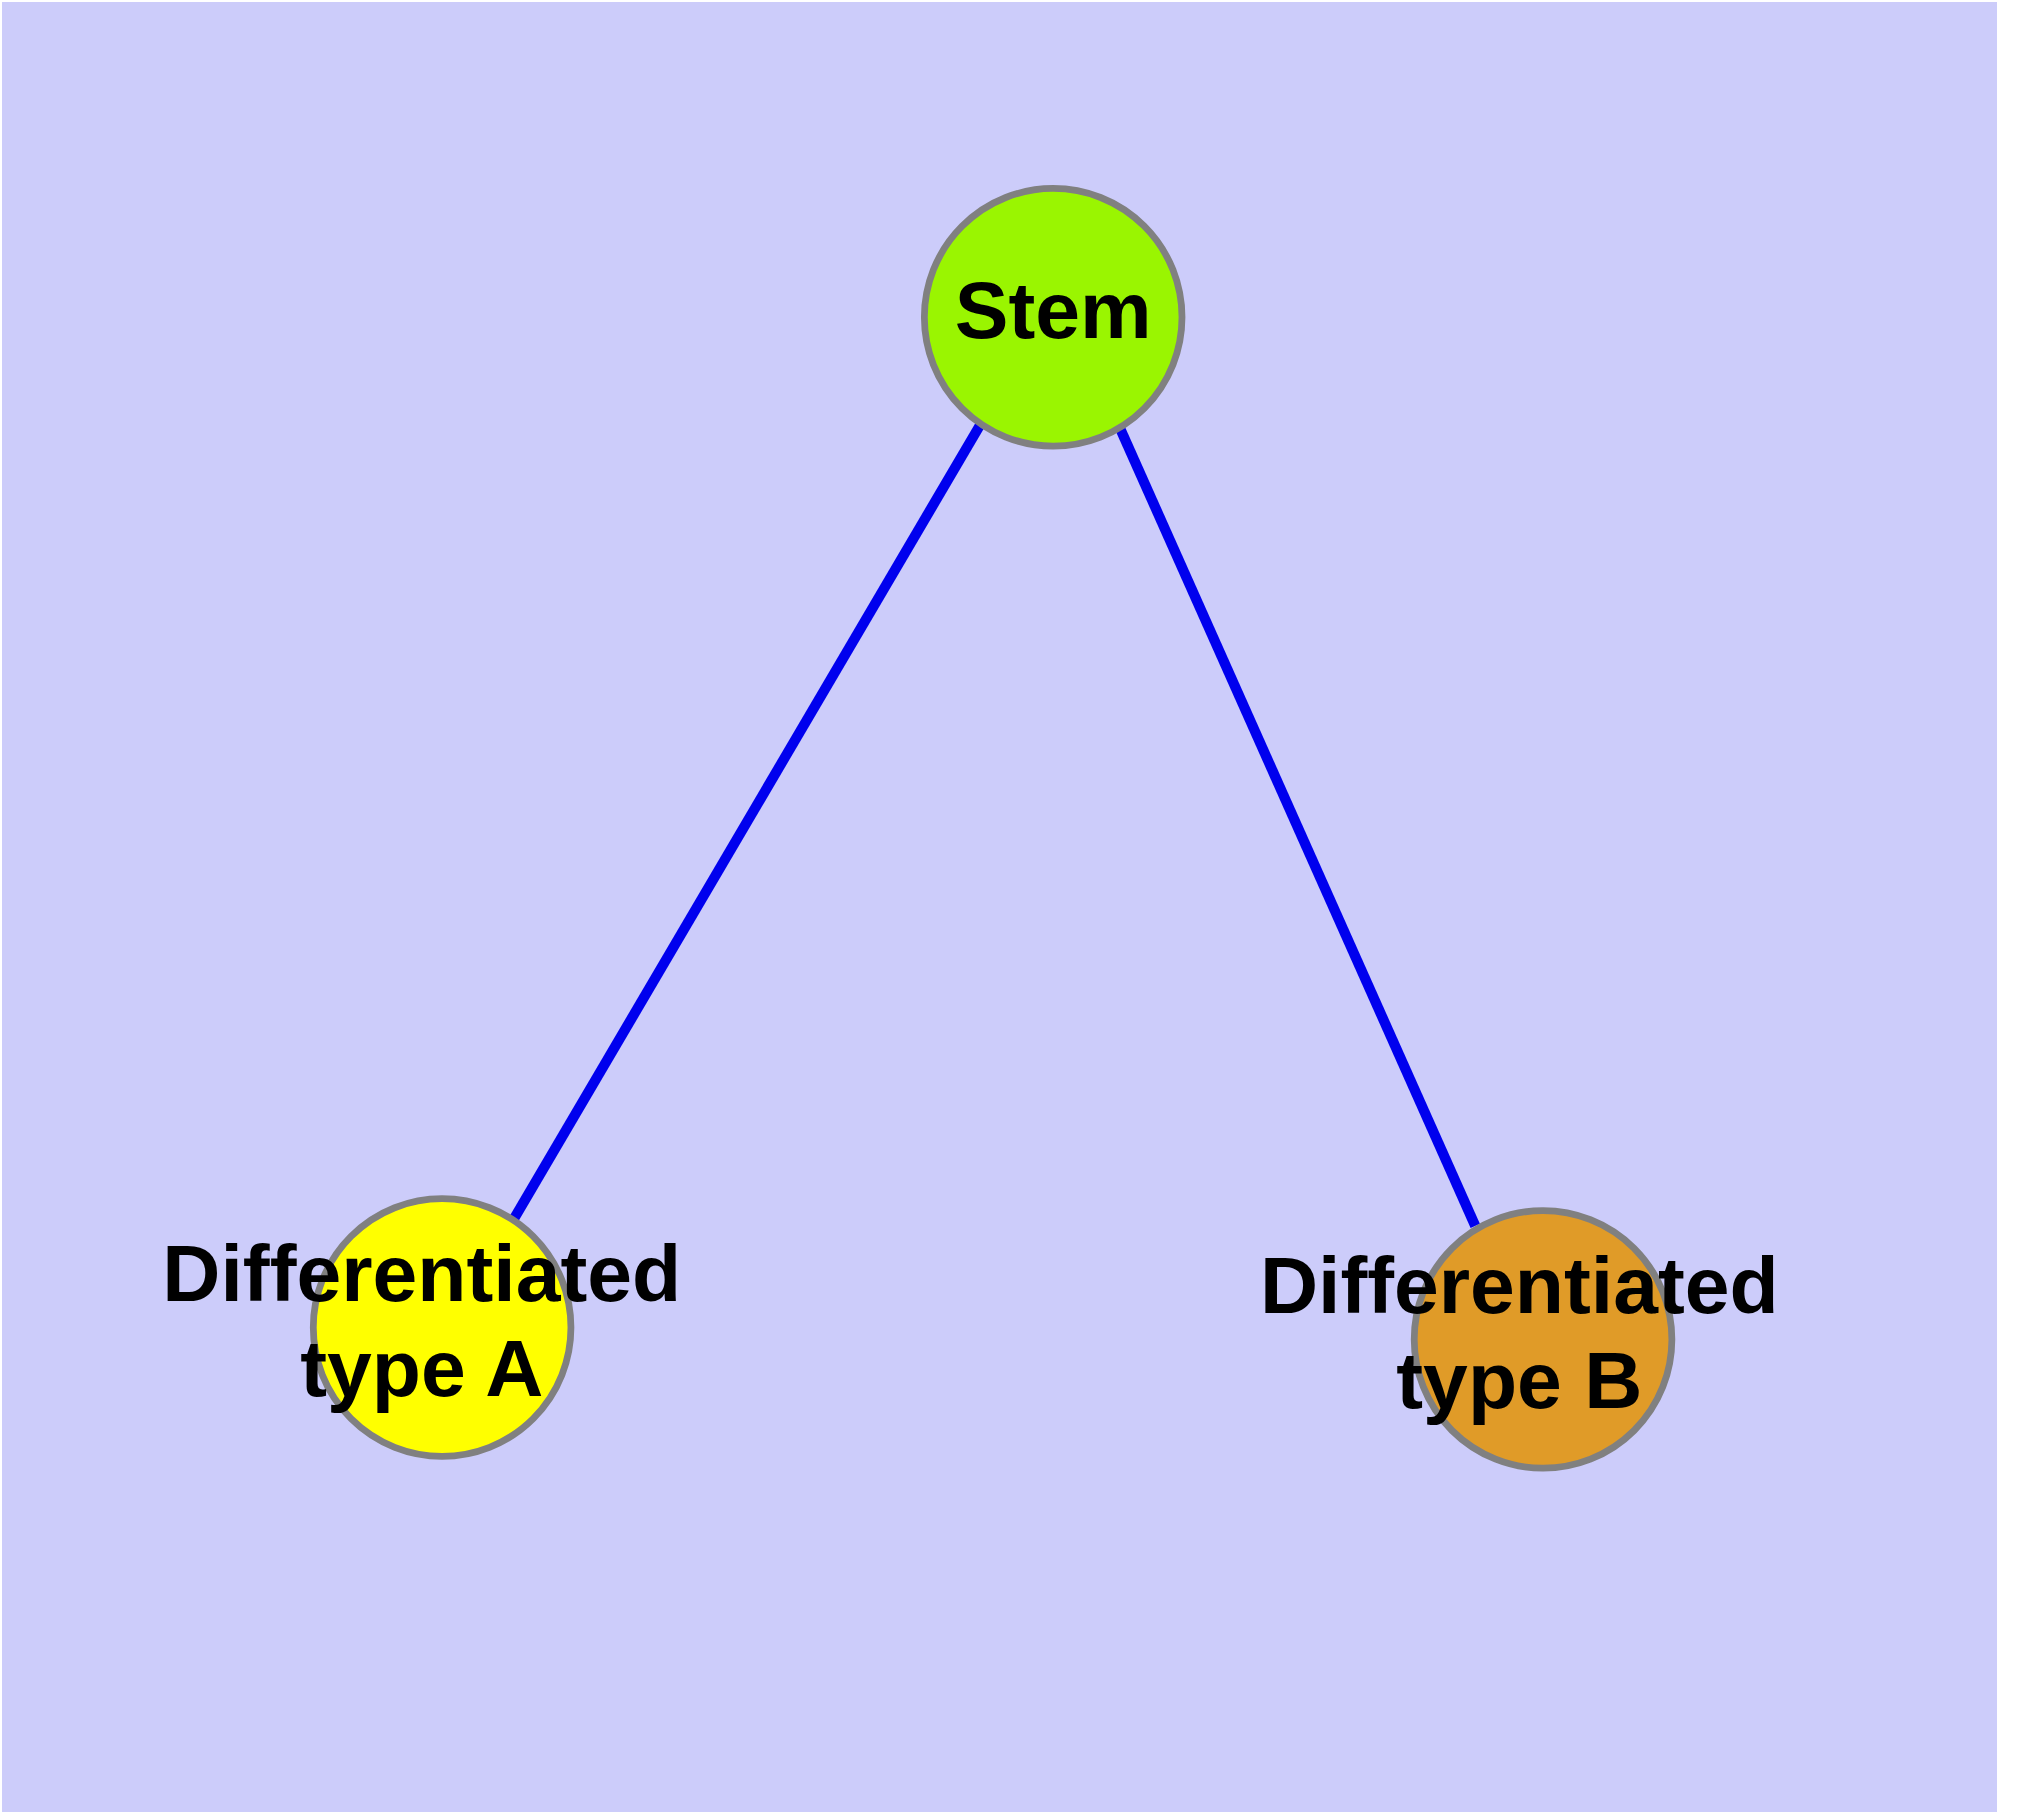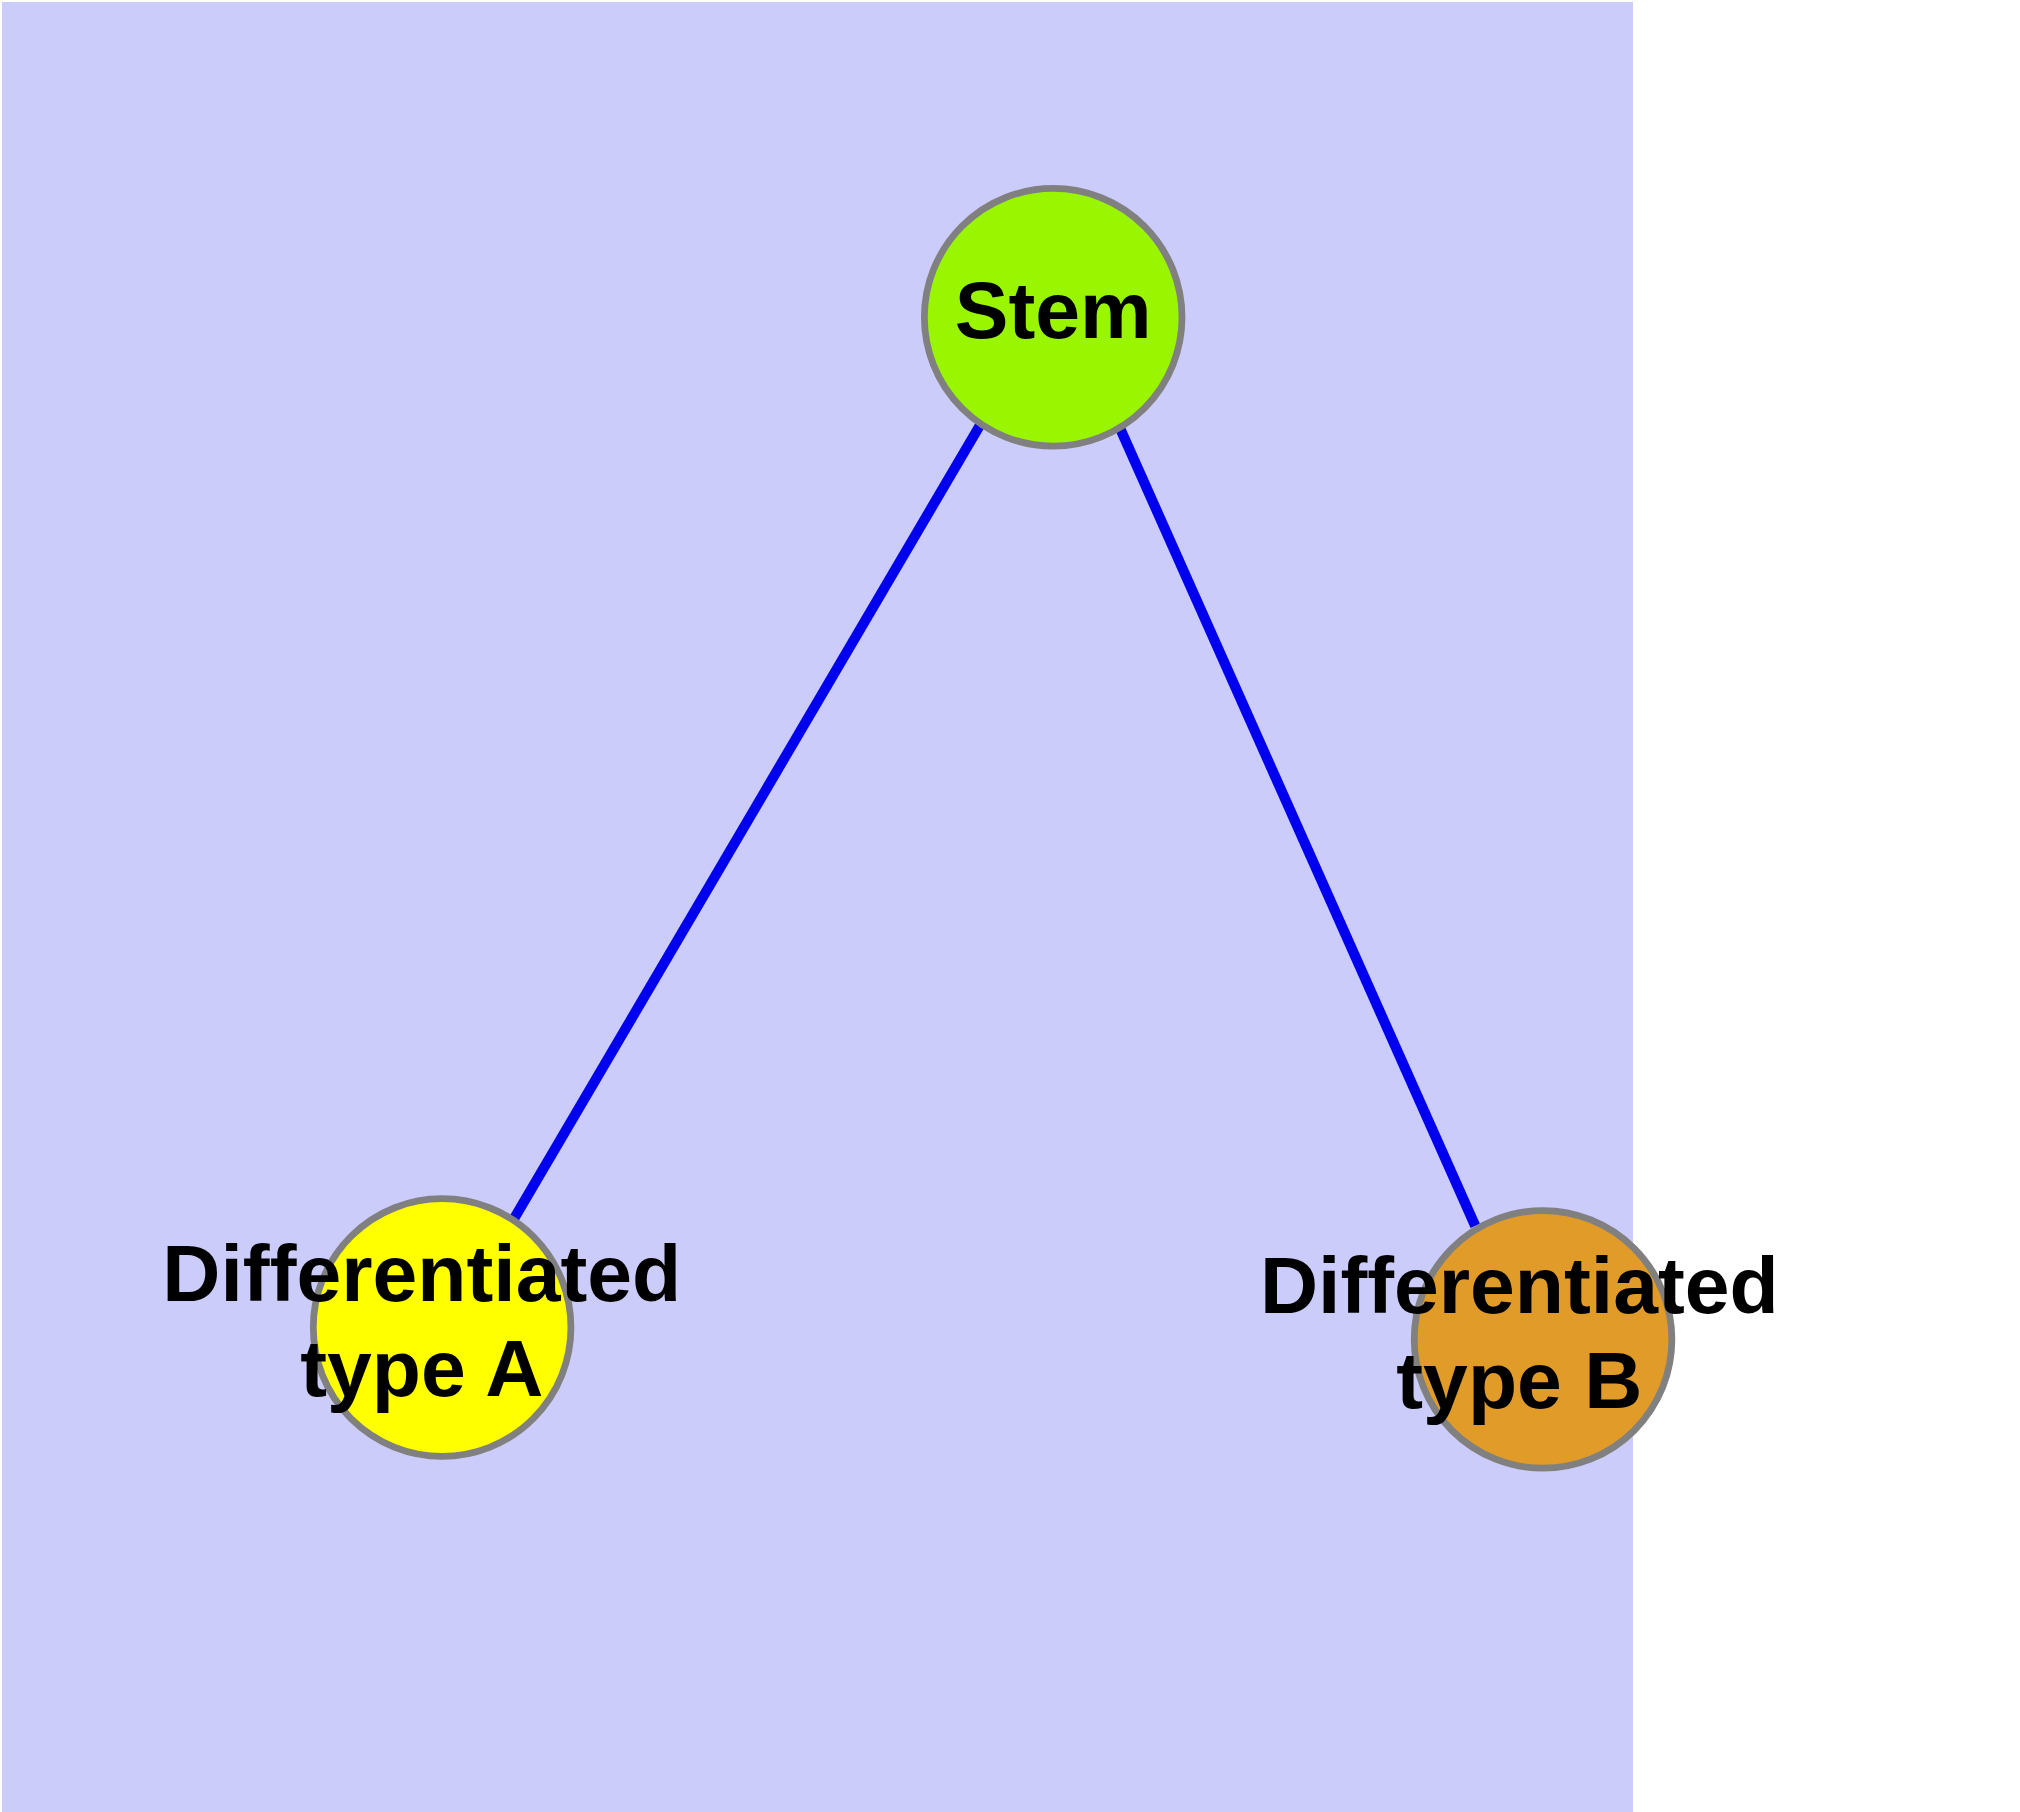--- a/index.html
+++ b/index.html
@@ -50,21 +50,21 @@
     dominant-baseline: middle;
     paint-order: normal;
   }
   .node-label tspan {
     font-family: "Liberation Sans", sans-serif;
   }
 </style>
 </head>
 <body>
 
-<div id="canvas" style="background: rgb(204, 204, 250); width: 1633px; height: 1812px;">
+<div id="canvas" style="background: rgb(204, 204, 250); width: 1997px; height: 1812px;">
   <svg id="graph-svg" viewBox="0 0 2384 2138" xmlns="http://www.w3.org/2000/svg">
 
     <g>
       <line class="edge-line" x1="1155" y1="497" x2="603" y2="1437" stroke="#0000ee"></line>
       <line class="edge-line" x1="1318" y1="501" x2="1738" y2="1444" stroke="#0000ee"></line>
     </g>
 
     <g>
 
       <g>

